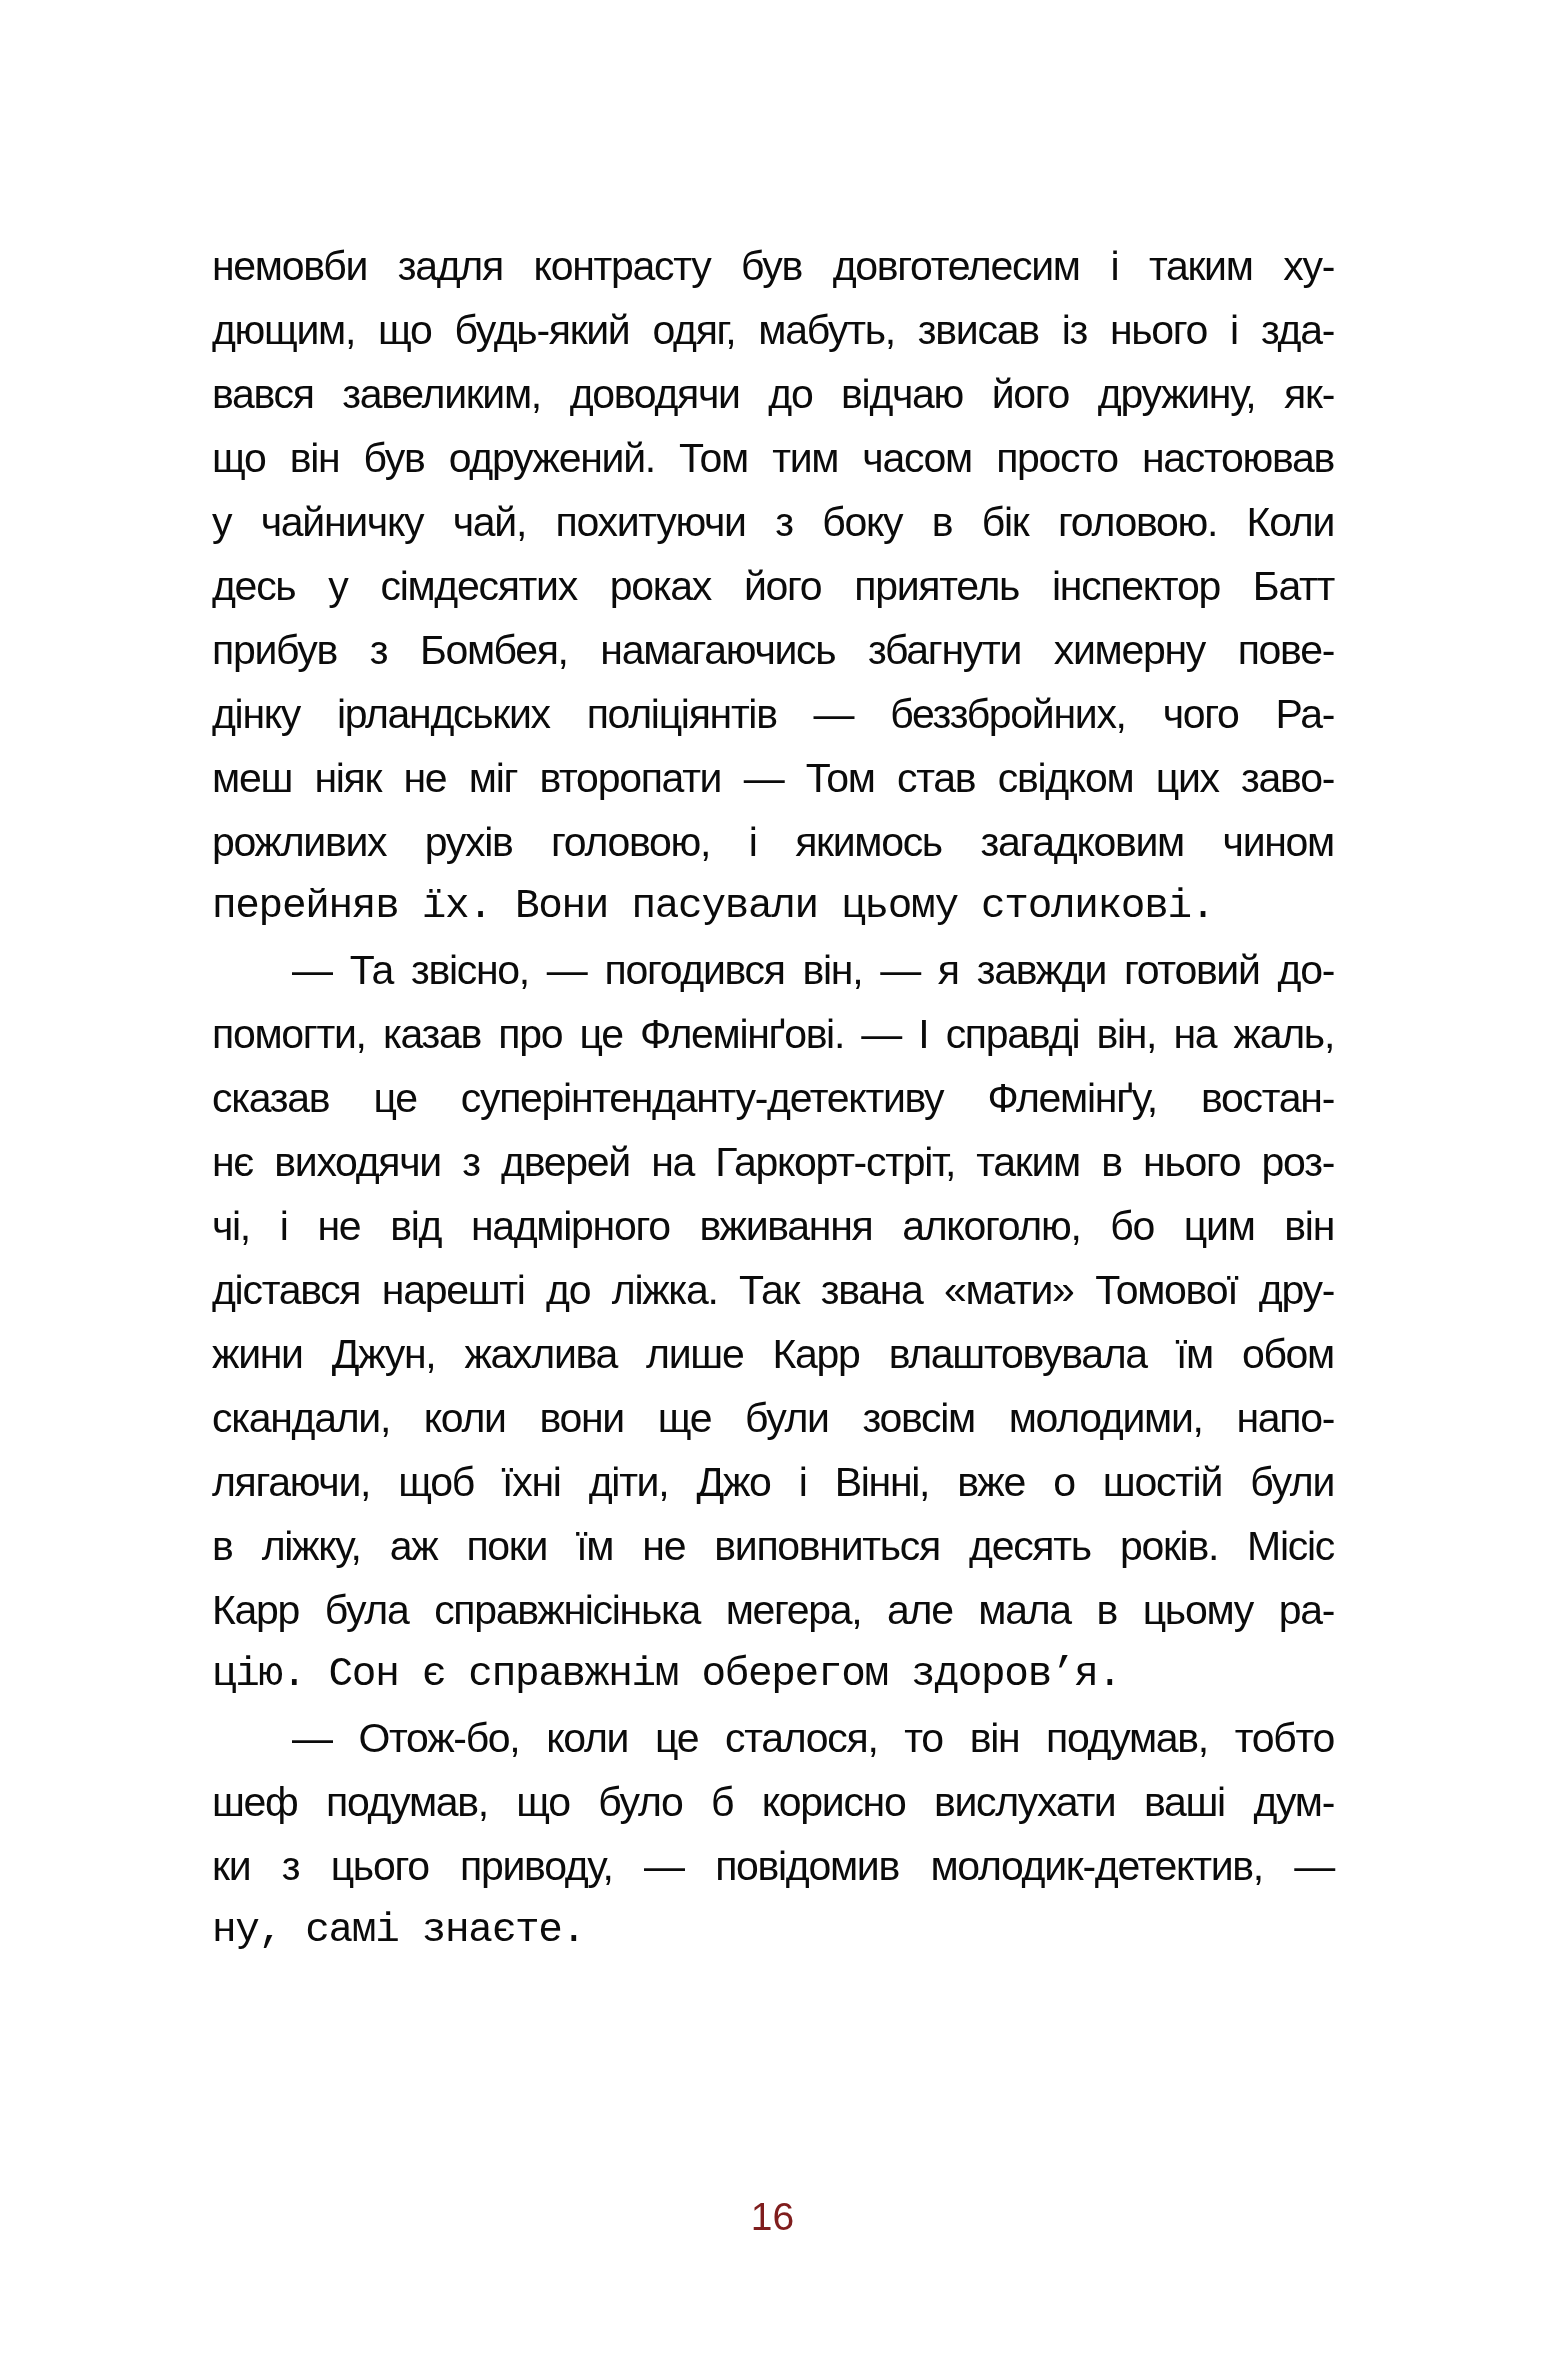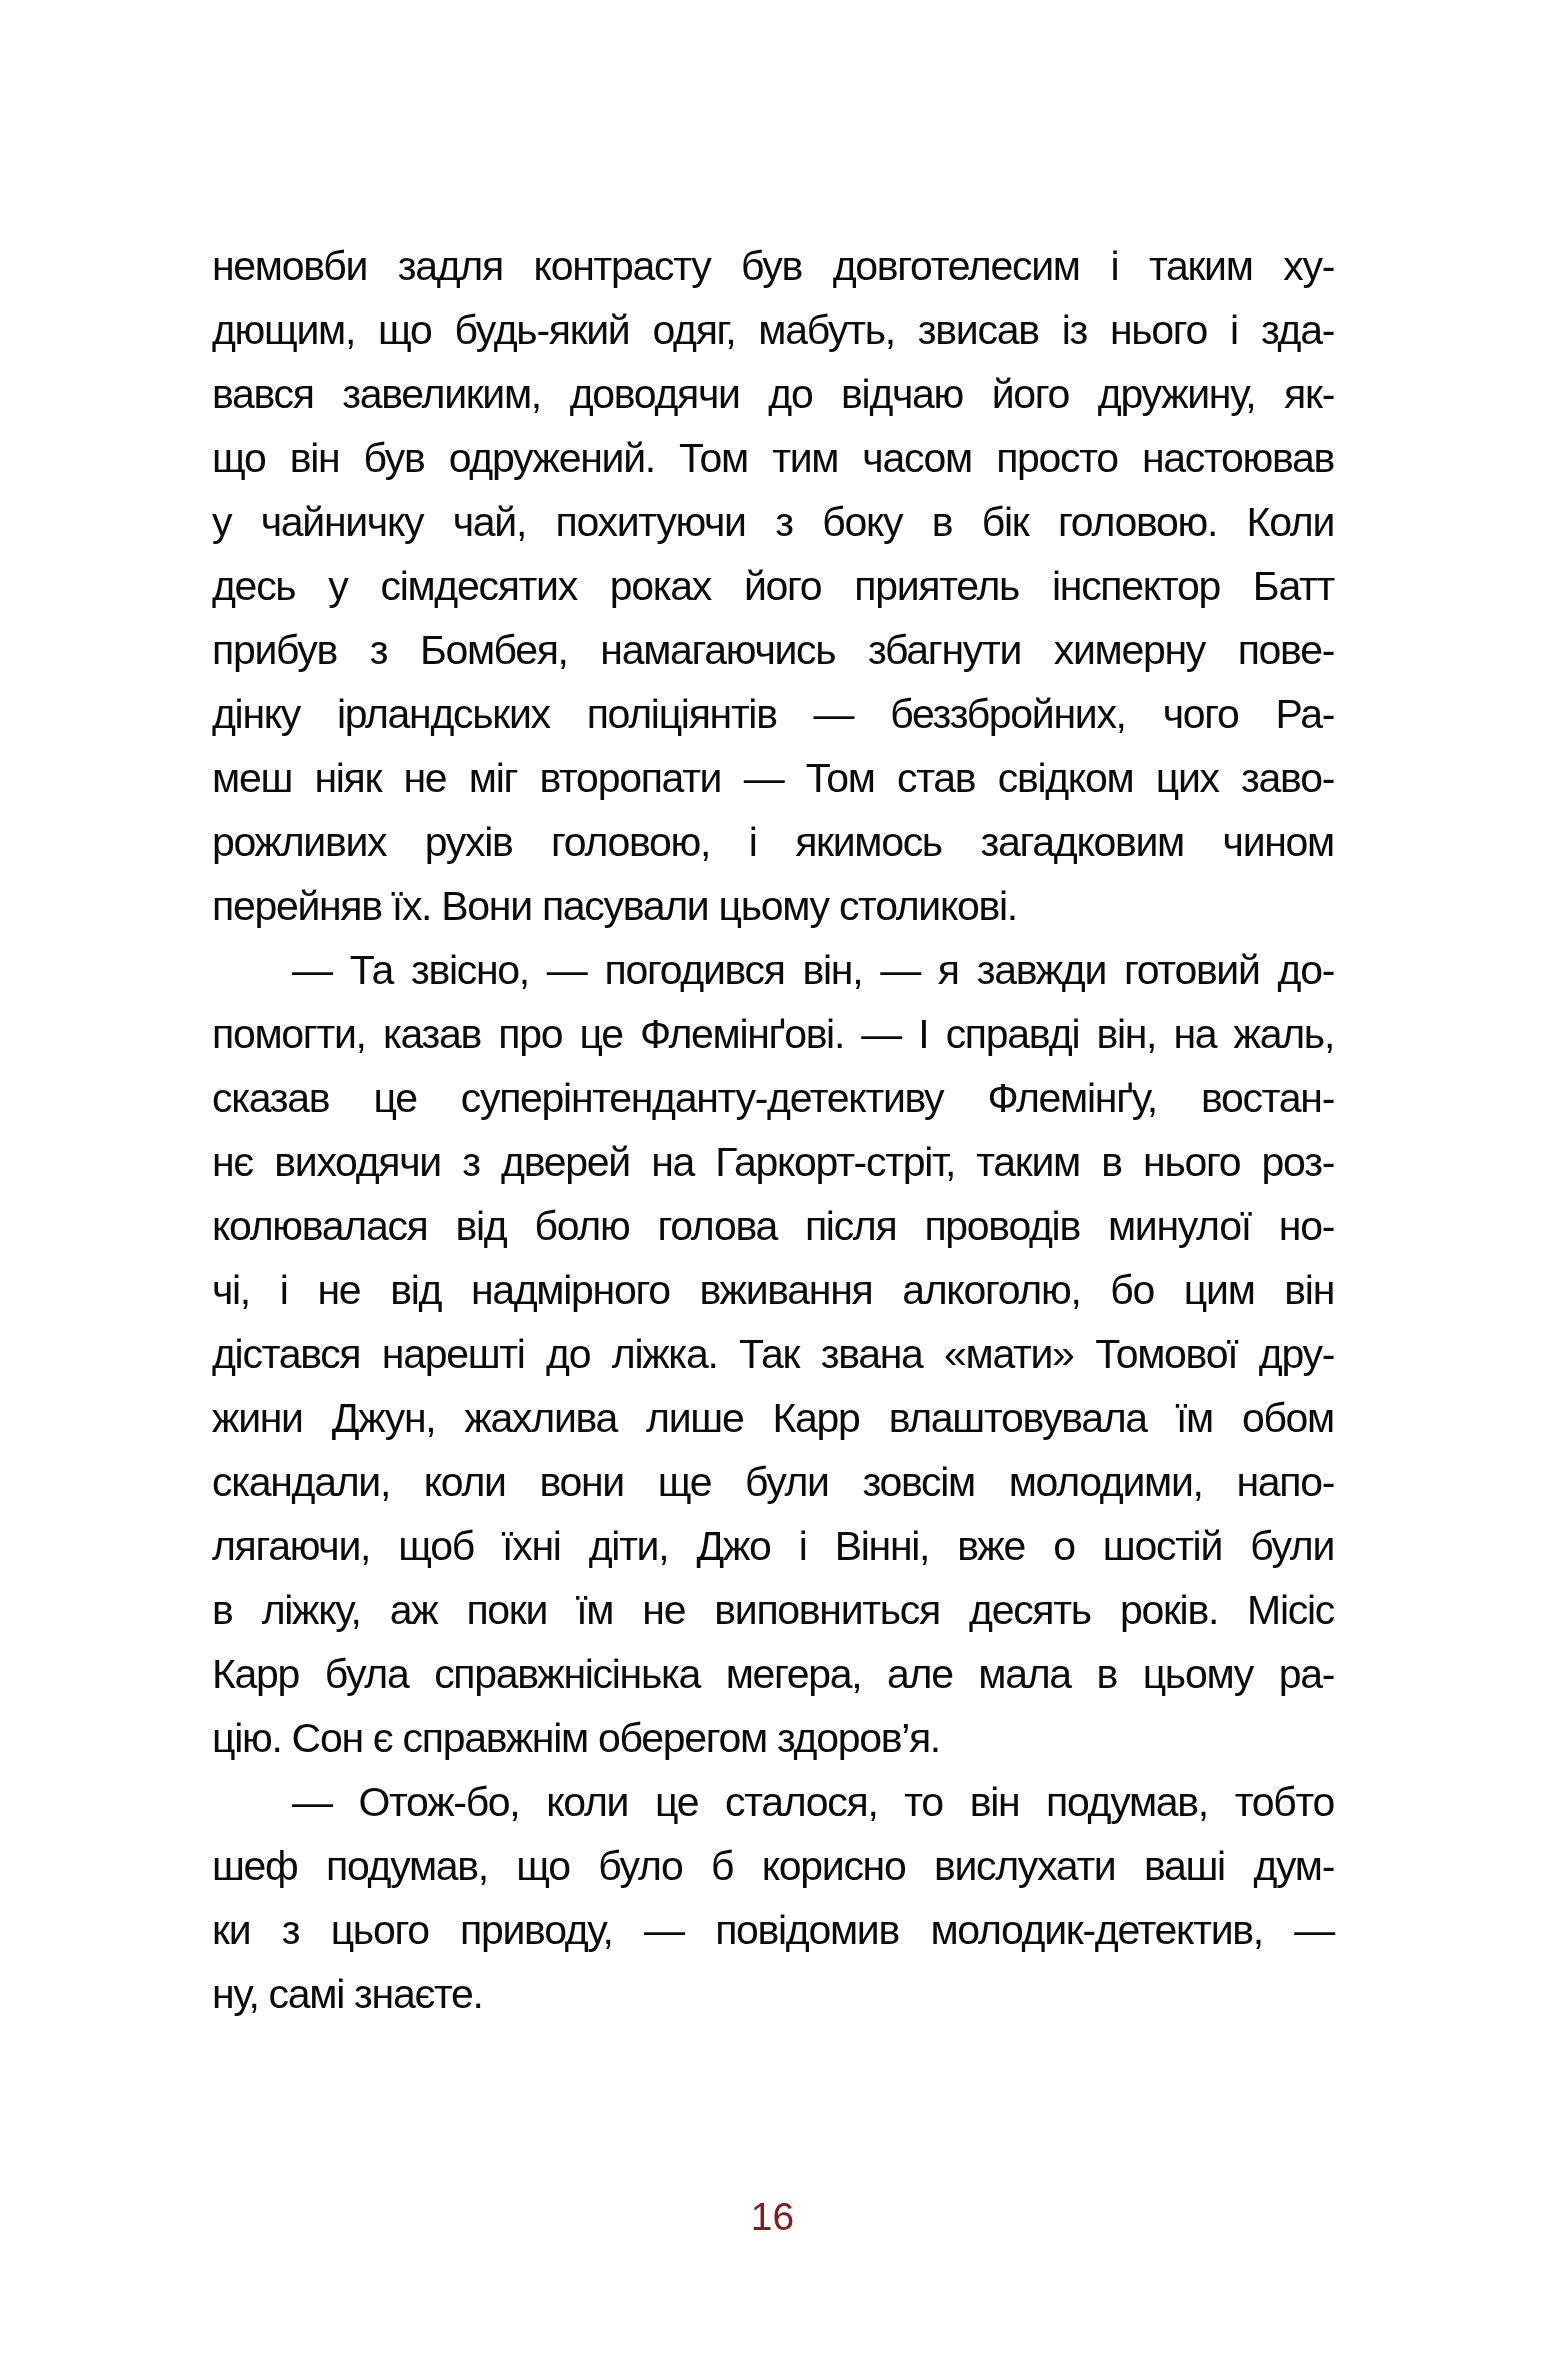--- a/index.html
+++ b/index.html
@@ -27,20 +27,21 @@
     letter-spacing: -1.3px;
   }
   .line {
     height: 64px;
     text-align: justify;
     text-align-last: justify;
     white-space: normal;
   }
   .line.para-end {
     text-align-last: left;
+    font-family: Liberation Mono, monospace;
   }
   .line.indent {
     text-indent: 80px;
   }
   .folio {
     position: absolute;
     left: 0;
     top: 2194px;
     width: 1545px;
     text-align: center;
@@ -63,21 +64,20 @@
       <div class="line">десь у сімдесятих роках його приятель інспектор Батт</div>
       <div class="line">прибув з Бомбея, намагаючись збагнути химерну пове-</div>
       <div class="line">дінку ірландських поліціянтів — беззбройних, чого Ра-</div>
       <div class="line">меш ніяк не міг второпати — Том став свідком цих заво-</div>
       <div class="line">рожливих рухів головою, і якимось загадковим чином</div>
       <div class="line para-end">перейняв їх. Вони пасували цьому столикові.</div>
       <div class="line indent">— Та звісно, — погодився він, — я завжди готовий до-</div>
       <div class="line">помогти, казав про це Флемінґові. — І справді він, на жаль,</div>
       <div class="line">сказав це суперінтенданту-детективу Флемінґу, востан-</div>
       <div class="line">нє виходячи з дверей на Гаркорт-стріт, таким в нього роз-</div>
-      <div class="line">колювалася від болю голова після проводів минулої но-</div>
       <div class="line">чі, і не від надмірного вживання алкоголю, бо цим він</div>
       <div class="line">дістався нарешті до ліжка. Так звана «мати» Томової дру-</div>
       <div class="line">жини Джун, жахлива лише Карр влаштовувала їм обом</div>
       <div class="line">скандали, коли вони ще були зовсім молодими, напо-</div>
       <div class="line">лягаючи, щоб їхні діти, Джо і Вінні, вже о шостій були</div>
       <div class="line">в ліжку, аж поки їм не виповниться десять років. Місіс</div>
       <div class="line">Карр була справжнісінька мегера, але мала в цьому ра-</div>
       <div class="line para-end">цію. Сон є справжнім оберегом здоров’я.</div>
       <div class="line indent">— Отож-бо, коли це сталося, то він подумав, тобто</div>
       <div class="line">шеф подумав, що було б корисно вислухати ваші дум-</div>

